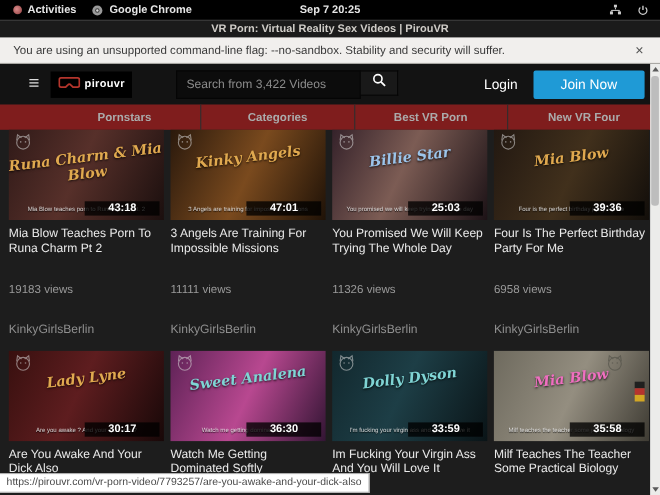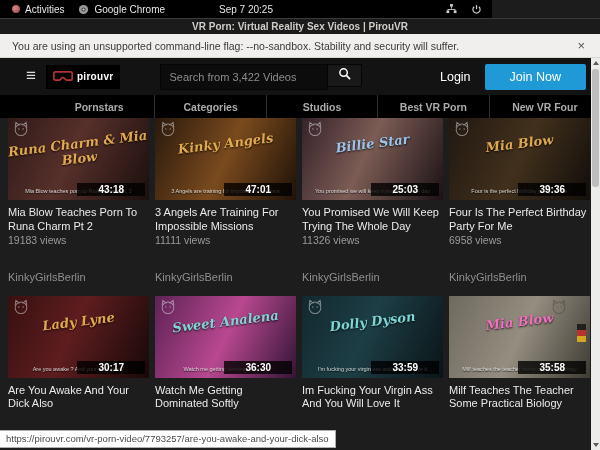--- a/index.html
+++ b/index.html
@@ -1,22 +1,22 @@
 <!DOCTYPE html>
 <html><head>
 <meta charset="utf-8">
 <style>
   * { margin:0; padding:0; box-sizing:border-box; }
   html,body { width:600px; height:450px; overflow:hidden; background:#000;
     font-family:"Liberation Sans", sans-serif; }
   .screen { position:relative; width:600px; height:450px; background:#1c1c1c; overflow:hidden; }
 
   
-  .sysbar { position:absolute; top:0; left:0; width:492px; height:18px; background:#000;
-    display:flex; align-items:center; color:#e6e6e6; font-size:10px; font-weight:400; }
+  .sysbar { position:absolute; top:0; left:0; width:600px; height:18px; background:#000;
+    display:flex; align-items:center; color:#e6e6e6; font-size:10px; font-weight:700; }
   .sys-left { display:flex; align-items:center; gap:14px; padding-left:12px; flex:1; }
   .sys-item { display:flex; align-items:center; gap:5px; cursor:pointer; }
   .dot { width:8px; height:8px; border-radius:50%; background:radial-gradient(circle at 40% 40%, #d98a8a, #8f3e3e); display:inline-block; }
   .sys-ico svg { display:block; }
   .sys-clock { position:absolute; left:0; right:0; text-align:center; width:340px; margin:0 auto; }
   .sys-right { display:flex; align-items:center; gap:14px; padding-right:10px; }
 
   
   .win-title { position:absolute; top:18px; left:0; width:600px; height:16px; background:#1b1b1b;
     border-top:1px solid #3a3a3a; color:#cfccc7; font-size:10px; font-weight:700;
@@ -40,21 +40,21 @@
   .searchwrap { display:flex; margin-left:40px; }
   .searchbox { width:168px; height:23px; background:#0c0c0c; border:1px solid #050505; color:#9a9a9a;
     font-size:11px; padding:12px 8px; outline:none; font-family:"Liberation Sans",sans-serif; }
   .searchbox::placeholder { color:#8c8c8c; }
   .searchbtn { width:34px; height:23px; background:#191919; border:1px solid #050505; border-left:none;
     display:flex; align-items:center; justify-content:center; cursor:pointer; }
   .login { margin-left:auto; color:#fff; font-size:12.5px; cursor:pointer; padding:0 14px; }
   .joinbtn { background:#1f9ad6; color:#fff; font-size:12.5px; padding:6px 25px; border-radius:2px; cursor:pointer; }
 
   
-  .nav { height:23px; background:#000000; display:flex;padding-left:44px; }
+  .nav { height:23px; background:#7f1d1d; display:flex;padding-left:44px; }
   .nav-item { flex:1; display:flex; align-items:center; justify-content:center; color:#ababab;
     font-size:10.5px; font-weight:700; border-right:1px solid #2e2e2e; cursor:pointer; }
   .nav-item:last-child { border-right:none; }
 
   
   .heading-row { display:flex; align-items:flex-end; justify-content:space-between; padding:16px 16px 14px 14px; }
   .page-title { color:#fff; font-size:23px; font-weight:400; letter-spacing:.3px; }
   .orderby { color:#fff; font-size:10.5px; font-weight:700; padding-bottom:4px; }
   .orderby a { color:#fff; text-decoration:underline; cursor:pointer; }
 
@@ -77,21 +77,21 @@
     transform:rotate(-7deg); text-shadow:0 1px 2px rgba(0,0,0,.8); pointer-events:none; }
   .c-gold { color:#e0a94f; } .c-blue { color:#9cc4ea; } .c-teal { color:#7fd4d4; } .c-pink { color:#ef6fc0; }
   .caption { position:absolute; bottom:4px; left:5%; width:90%; text-align:center; color:#eee;
     font-size:5.5px; line-height:1.4; opacity:.85; text-shadow:0 1px 1px #000; pointer-events:none; }
   .duration { position:absolute; right:4px; bottom:4px; background:rgba(0,0,0,.78); color:#fff;
     font-size:10px; font-weight:700; padding:1px 21px; }
   .deflag { position:absolute; right:4px; top:28px; width:9px; height:18px; display:flex; flex-direction:column; opacity:.9; }
   .deflag i { flex:1; display:block; }
   .deflag i:nth-child(1){background:#1a1a1a;} .deflag i:nth-child(2){background:#c0302a;} .deflag i:nth-child(3){background:#e0b020;}
   .v-title { margin-top:6px; color:#eaeaea; font-size:11px; line-height:1.25; cursor:pointer; min-height:26px; }
-  .v-views { margin-top:0; color:#9a9a9a; font-size:10.5px; }
+  .v-views { margin-top:23px; color:#9a9a9a; font-size:10.5px; }
   .v-studio { margin-top:25px; color:#8f8f8f; font-size:11px; cursor:pointer; }
 
   
   .scrollbar { position:absolute; top:0; right:0; width:9px; height:392px; background:#ececea; }
   .sb-arrow { position:absolute; left:0; width:9px; height:10px; display:flex; align-items:center; justify-content:center; cursor:pointer; }
   .sb-up { top:0; } .sb-down { bottom:0; }
   .tri-up { width:0; height:0; border-left:3px solid transparent; border-right:3px solid transparent; border-bottom:4px solid #5a5a5a; }
   .tri-down { width:0; height:0; border-left:3px solid transparent; border-right:3px solid transparent; border-top:4px solid #5a5a5a; }
   .sb-thumb { position:absolute; top:11px; left:1px; width:7px; height:118px; background:#bdbdbd; border-radius:3px; cursor:grab; }
 
@@ -172,21 +172,20 @@
           </span>
         </div>
       </div>
       <span class="login">Login</span>
       <span class="joinbtn">Join Now</span>
     </div>
 
     <div class="nav">
       <span class="nav-item">Pornstars</span>
       <span class="nav-item">Categories</span>
-      <span class="nav-item">Studios</span>
       <span class="nav-item">Best VR Porn</span>
       <span class="nav-item">New VR Four</span>
     </div>
 
 
     <div class="grid">
 
       <div class="card">
         <div class="thumb thumb-1">
           <span class="cat"><svg width="18" height="16" viewBox="0 0 24 22">

